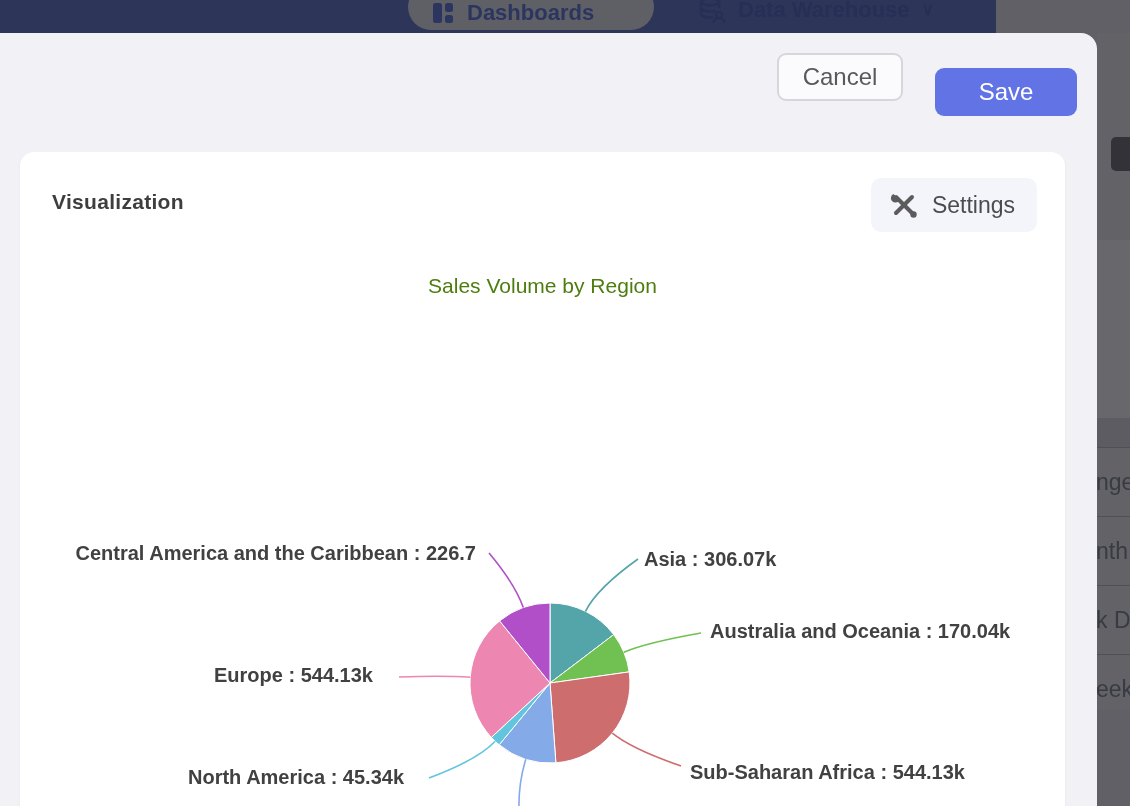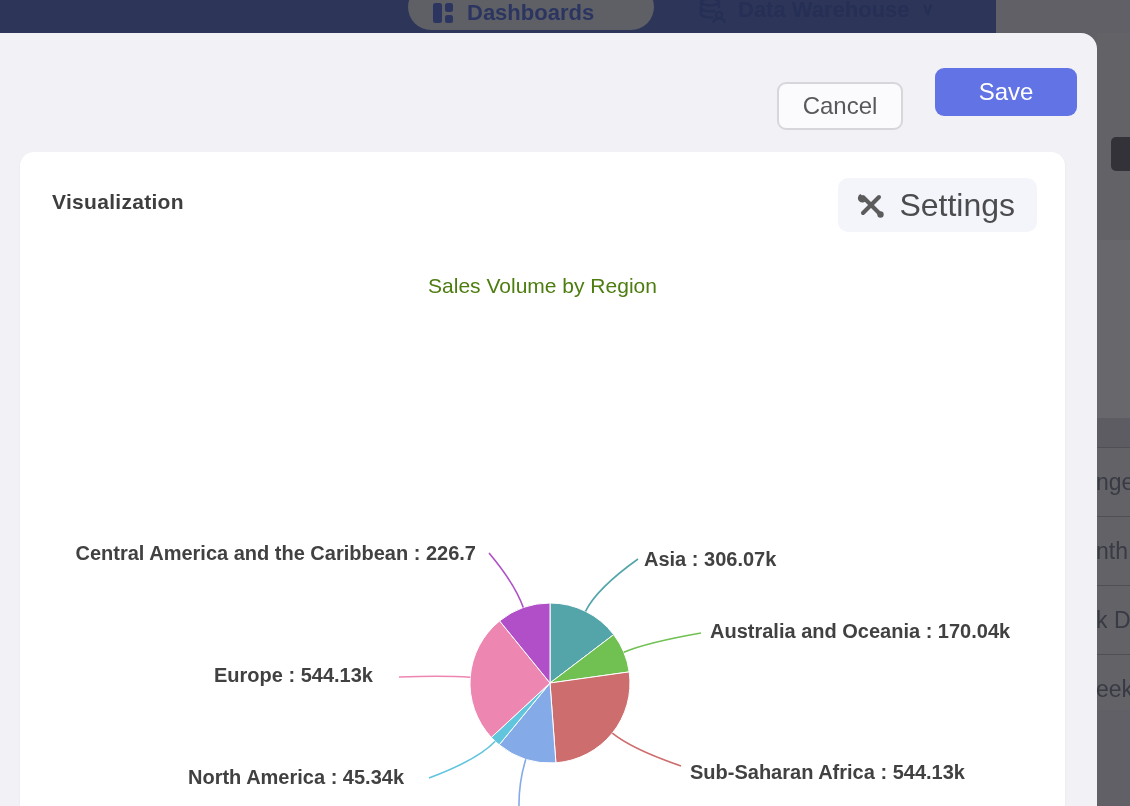--- a/index.html
+++ b/index.html
@@ -34,34 +34,34 @@
   .strip-rows { position:absolute; left:0; top:414px; width:33px; }
   .strip-row { position:relative; width:40px; height:69px; display:flex; align-items:center;
                border-top:1px solid rgba(0,0,0,0.18); color:#383b43; font-size:23px; }
   .strip-row span { margin-left:-1px; white-space:nowrap; }
   .strip-row.selected { background:#2c3560; color:#7f84a2; height:68px; }
 
   
   .modal { position:absolute; left:0; top:33px; width:1097px; height:773px;
            background:#f1f1f6; border-top-right-radius:16px; overflow:hidden; z-index:2; }
   .btn { font-family:"Liberation Sans", sans-serif; cursor:pointer; }
-  .cancel-btn { position:absolute; left:777px; top:49px; width:126px; height:48px;
+  .cancel-btn { position:absolute; left:777px; top:20px; width:126px; height:48px;
                 background:#fbfbfd; border:2px solid #d7d7db; border-radius:9px;
                 color:#59595c; font-size:24px; }
   .save-btn { position:absolute; left:935px; top:35px; width:142px; height:48px;
               background:#6274e5; border:none; border-radius:9px; color:#ffffff; font-size:24px; }
 
   .card { position:absolute; left:20px; top:119px; width:1045px; height:700px;
           background:#ffffff; border-radius:14px; box-shadow:0 1px 3px rgba(40,40,70,0.05); }
   .card-header { position:relative; height:100px; }
   .viz-title { position:absolute; left:32px; top:38px; font-size:21px; font-weight:700;
                color:#3e3e3e; letter-spacing:0.3px; }
   .settings-btn { position:absolute; right:28px; top:26px; height:54px; padding:0 22px 0 18px;
                   background:#f4f5fb; border:none; border-radius:10px; display:flex;
-                  align-items:center; gap:13px; color:#4c4c4e; font-size:32px; }
+                  align-items:center; gap:13px; color:#4c4c4e; font-size:23px; }
   .chart-title { position:absolute; left:0; top:122px; width:100%; text-align:center;
                  font-size:21px; color:#4d7c0f; }
 
   
   .chart-layer { position:absolute; left:0; top:0; width:1130px; height:806px;
                  pointer-events:none; z-index:3; }
   .chart-layer svg { position:absolute; left:0; top:0; }
   .pie-label { position:absolute; font-size:20px; font-weight:700; color:#414141;
                white-space:nowrap; }
   .pie-label.right-anchor { text-align:right; overflow:hidden; }

